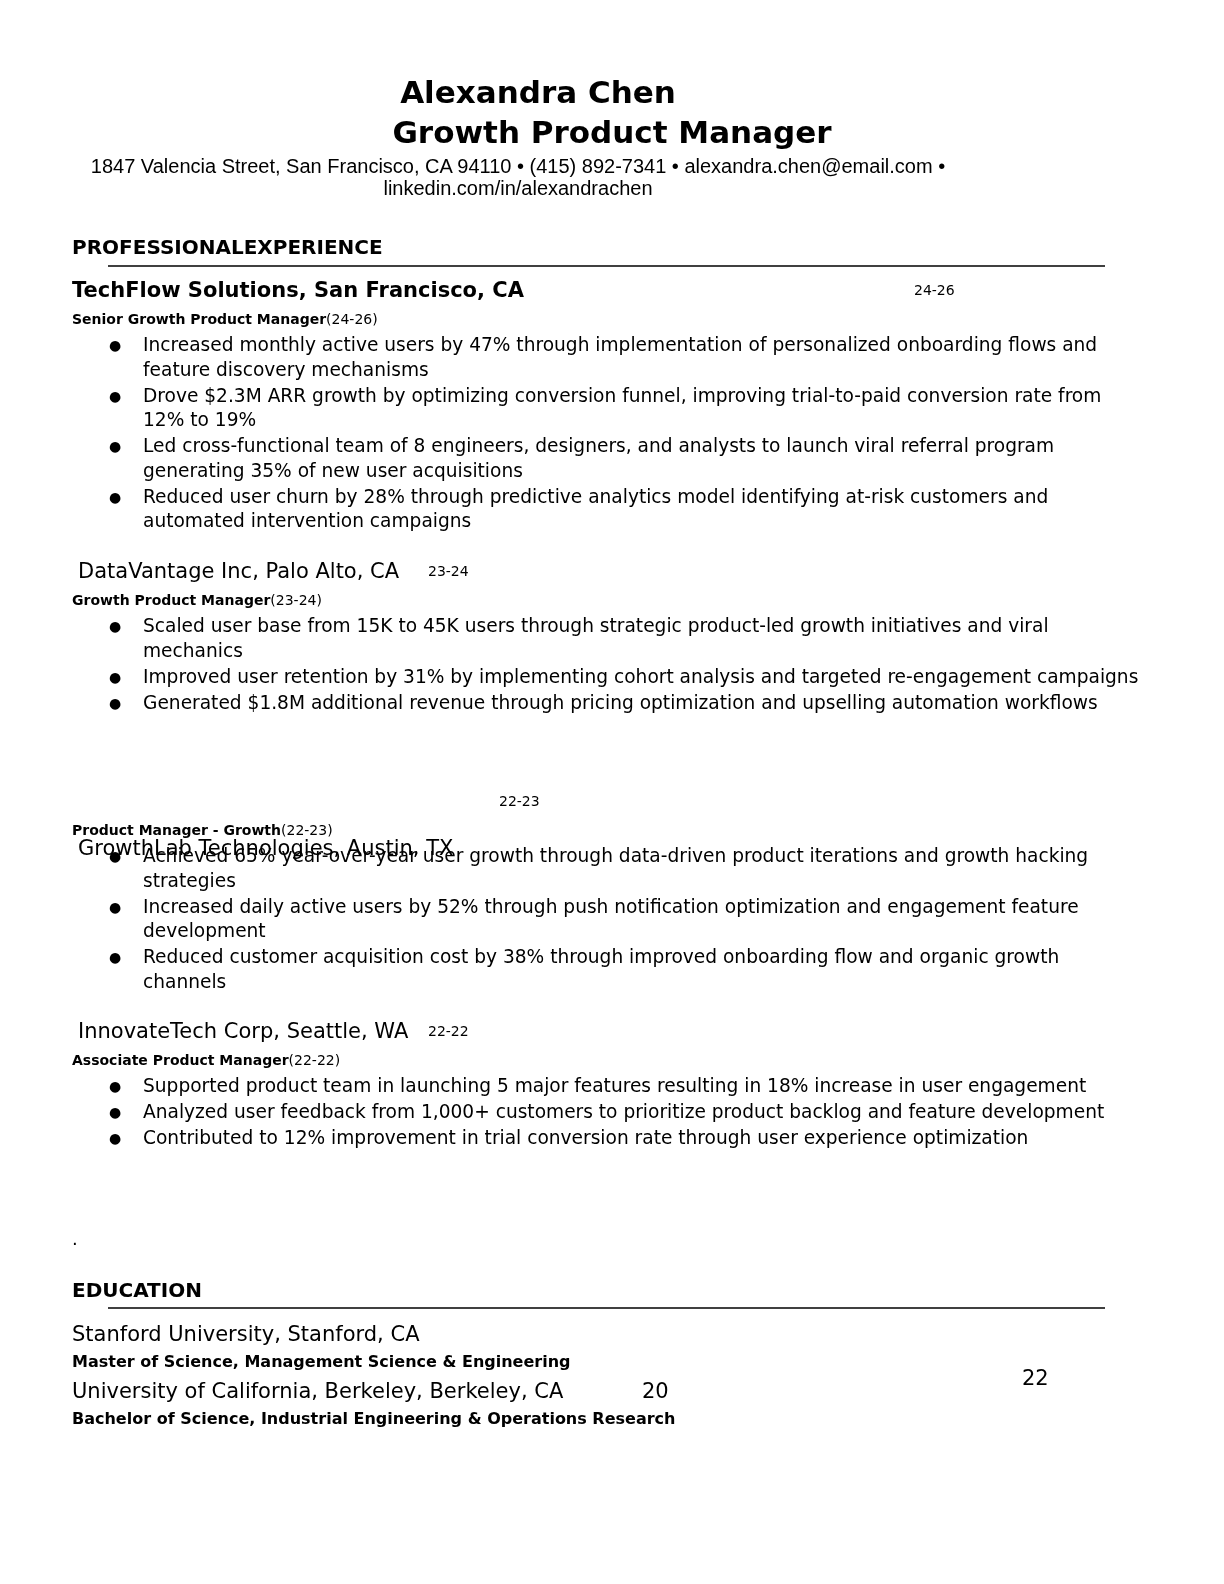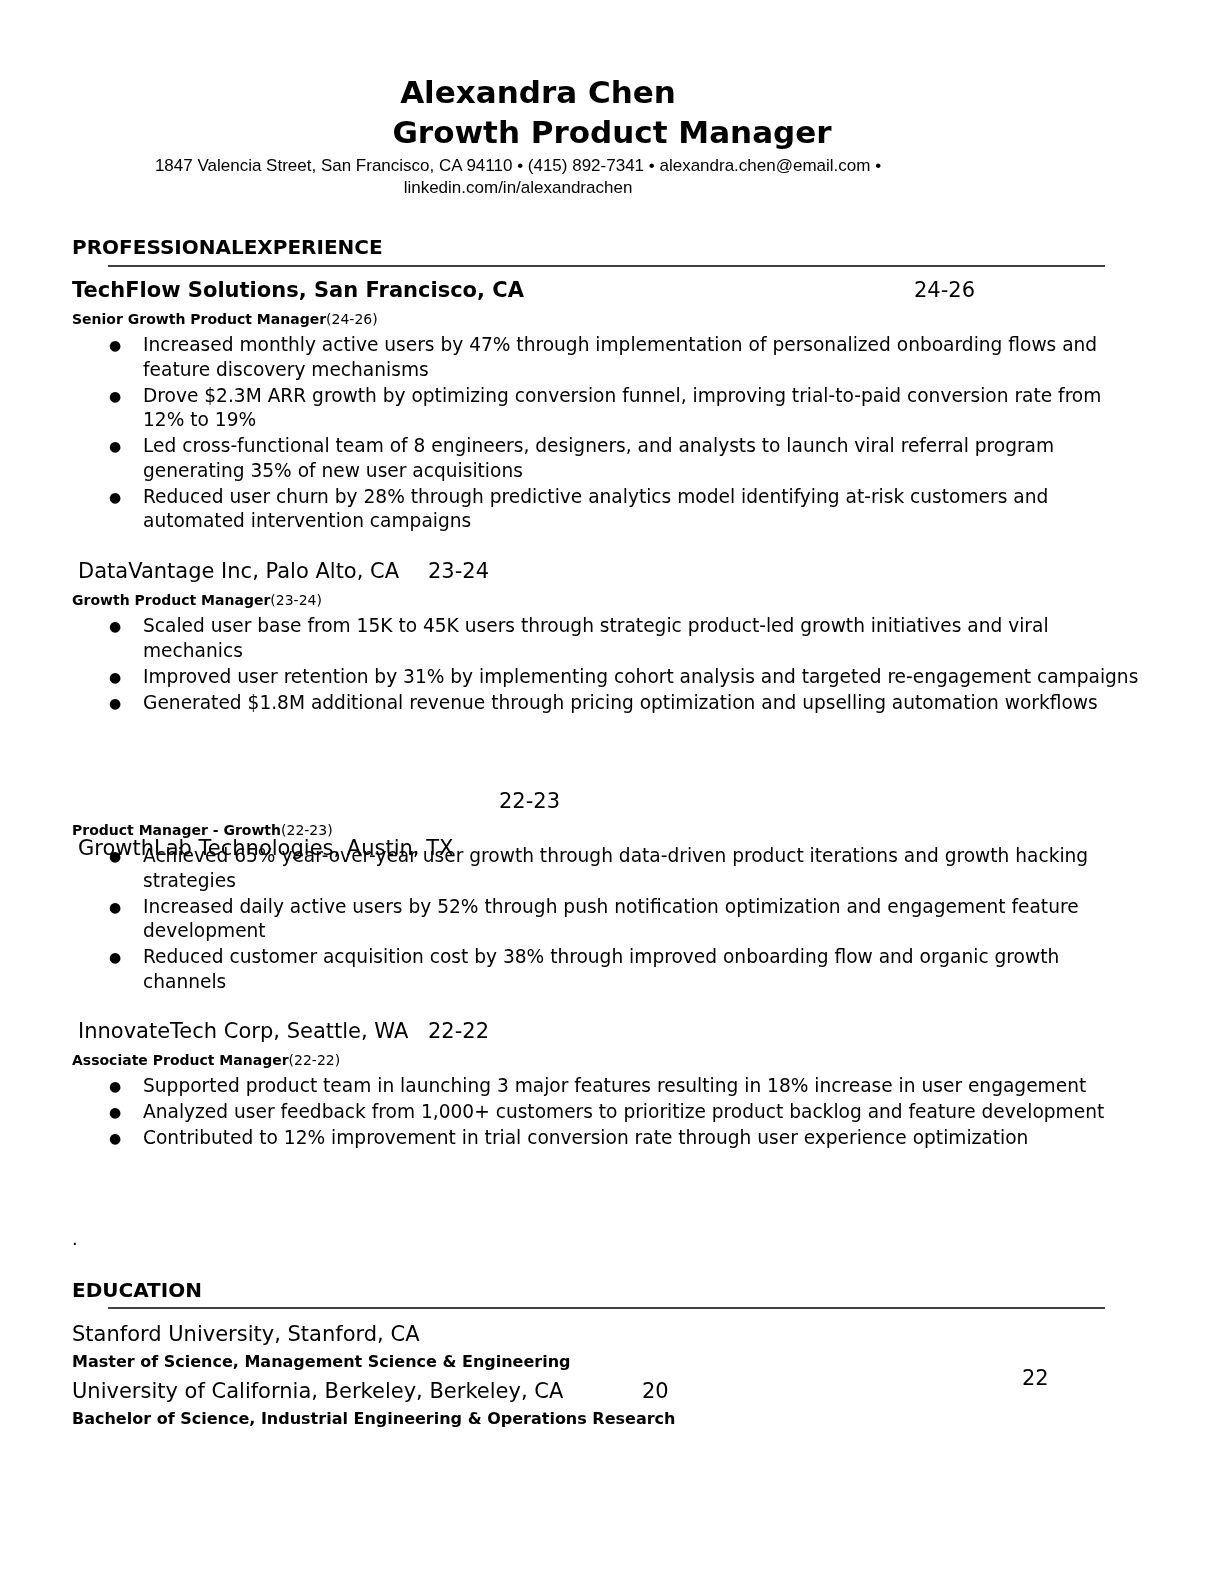--- a/index.html
+++ b/index.html
@@ -1,24 +1,24 @@
 <!DOCTYPE html>
 <html><head>
 <meta charset="utf-8">
 <style>
   html, body { margin: 0; padding: 0; background: #ffffff; }
   body { width: 1224px; height: 1584px; position: relative; overflow: hidden; color: #000; font-family: "DejaVu Sans", sans-serif; }
   .abs { position: absolute; white-space: nowrap; }
   .name { left: 0; width: 1076px; text-align: center; top: 72px; font-size: 31px; font-weight: bold; line-height: 40px; }
   .title { left: 0; width: 1224px; text-align: center; top: 112px; font-size: 31px; font-weight: bold; line-height: 40px; }
-  .contact { left: 0; width: 1036px; text-align: center; font-family: "Liberation Sans", sans-serif; font-size: 17px; line-height: 22px; }
+  .contact { left: 0; width: 1036px; text-align: center; font-family: "Liberation Sans", sans-serif; font-size: 20px; line-height: 22px; }
   .section-heading { left: 72px; font-size: 20px; font-weight: bold; line-height: 26px; }
   .rule { position: absolute; left: 108px; width: 997px; height: 2px; background: #404040; }
   .company { font-size: 21px; line-height: 28px; }
-  .dates { font-size: 21px; line-height: 28px; }
+  .dates { font-size: 14px; line-height: 28px; }
   .role { left: 72px; font-size: 14px; line-height: 24px; }
   .role b { font-weight: bold; }
   .role .span-dates { font-weight: normal; }
   ul.bullets { position: absolute; left: 100px; margin: 0; padding: 0; list-style: none; width: 1040px; }
   ul.bullets li { position: relative; padding-left: 43px; font-size: 18.6px; line-height: 24.5px; margin-bottom: 1.5px; white-space: normal; }
   ul.bullets li .dot { position: absolute; left: 9px; top: 0; font-size: 14px; }
   .edu-school { font-size: 21px; line-height: 28px; }
   .edu-degree { left: 72px; font-size: 16px; font-weight: bold; line-height: 24px; }
   .stray-dot { left: 72px; top: 1228px; font-size: 18px; }
 </style>
@@ -66,21 +66,21 @@
   <li><span class="dot">●</span><span>Increased daily active users by 52% through push notification optimization and engagement feature development</span></li>
   <li><span class="dot">●</span><span>Reduced customer acquisition cost by 38% through improved onboarding flow and organic growth channels</span></li>
 </ul>
 
 <div class="abs company" style="left:78px; top:1017px;">InnovateTech Corp, Seattle, WA</div>
 <div class="abs dates" style="left:428px; top:1017px;">22-22</div>
 <div class="abs role" style="top:1048px;">
   <b>Associate Product Manager</b><span class="span-dates">(22-22)</span>
 </div>
 <ul class="bullets" style="top:1074px;">
-  <li><span class="dot">●</span><span>Supported product team in launching 3 major features resulting in 18% increase in user engagement</span></li>
+  <li><span class="dot">●</span><span>Supported product team in launching 5 major features resulting in 18% increase in user engagement</span></li>
   <li><span class="dot">●</span><span>Analyzed user feedback from 1,000+ customers to prioritize product backlog and feature development</span></li>
   <li><span class="dot">●</span><span>Contributed to 12% improvement in trial conversion rate through user experience optimization</span></li>
 </ul>
 
 <div class="abs stray-dot">.</div>
 
 <div class="abs section-heading" style="top:1277px;">EDUCATION</div>
 <div class="rule" style="top:1307px;"></div>
 
 <div class="abs edu-school" style="left:72px; top:1320px;">Stanford University, Stanford, CA</div>

